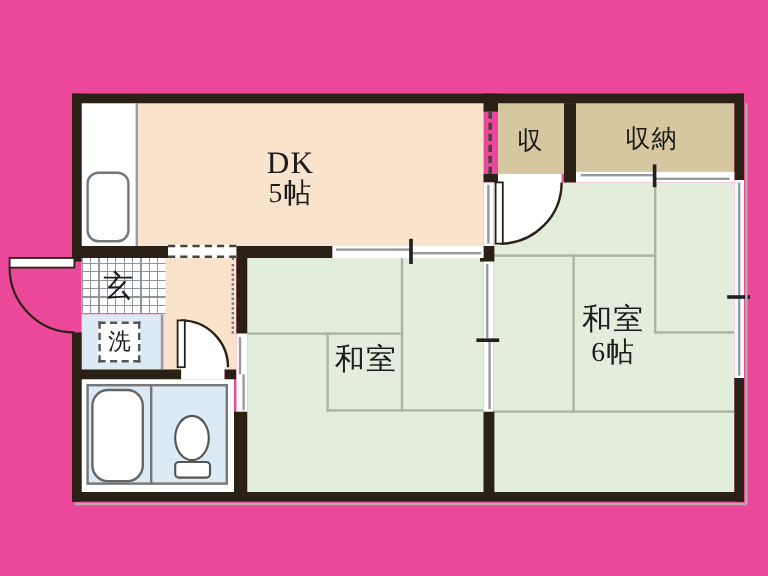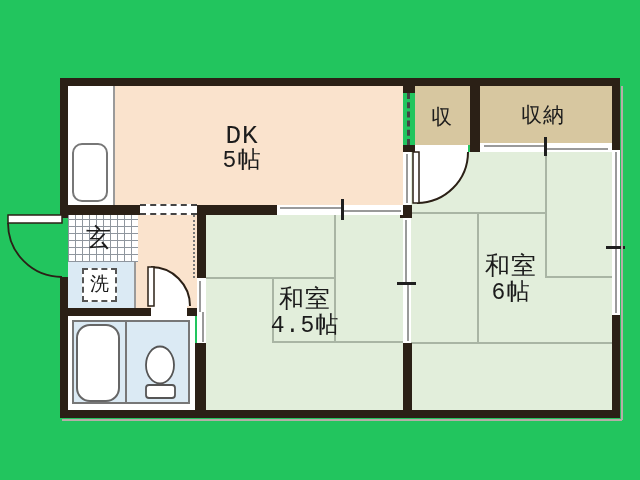--- a/index.html
+++ b/index.html
@@ -1,17 +1,17 @@
 <!DOCTYPE html>
 <html><head>
 <meta charset="utf-8">
 <style>
   html,body{margin:0;padding:0;background:#ffffff;}
-  #plan{position:relative;width:640px;height:480px;background:#22c55e;overflow:hidden;
-        font-family:Liberation Mono, monospace;}
+  #plan{position:relative;width:640px;height:480px;background:#ec4899;overflow:hidden;
+        font-family:Liberation Serif, serif;}
   .abs{position:absolute;}
   .wall{position:absolute;background:#2b2016;}
   .tat{position:absolute;background:#a9b5a4;}
   .gline{position:absolute;background:#9a9a9a;}
   .tick{position:absolute;background:#1f1f1f;}
   .white{position:absolute;background:#ffffff;}
   .lbl{position:absolute;transform:translate(-50%,-50%);color:#1c1c1c;
        white-space:nowrap;letter-spacing:1px;line-height:1;}
   .genkan-grid{background-color:#ffffff;
     background-image:
@@ -120,20 +120,19 @@
     <rect x="146" y="385" width="29" height="13" rx="3" fill="#ffffff" stroke="#555" stroke-width="1.8"></rect>
   </svg>
 
   <div class="lbl" style="left:242px;top:136px;font-size:26px;">DK</div>
   <div class="lbl" style="left:242px;top:161px;font-size:23px;">5帖</div>
 
   <div class="lbl" style="left:511px;top:267px;font-size:25px;">和室</div>
   <div class="lbl" style="left:511px;top:293px;font-size:23px;">6帖</div>
 
   <div class="lbl" style="left:305px;top:300px;font-size:25px;">和室</div>
-  <div class="lbl" style="left:305px;top:326px;font-size:23px;">4.5帖</div>
 
   <div class="lbl" style="left:442px;top:118px;font-size:21px;">収</div>
   <div class="lbl" style="left:543px;top:116px;font-size:21px;">収納</div>
   <div class="lbl" style="left:99px;top:239px;font-size:25px;">玄</div>
   <div class="lbl" style="left:100px;top:285px;font-size:19px;">洗</div>
 
 </div>
 
 </body></html>

